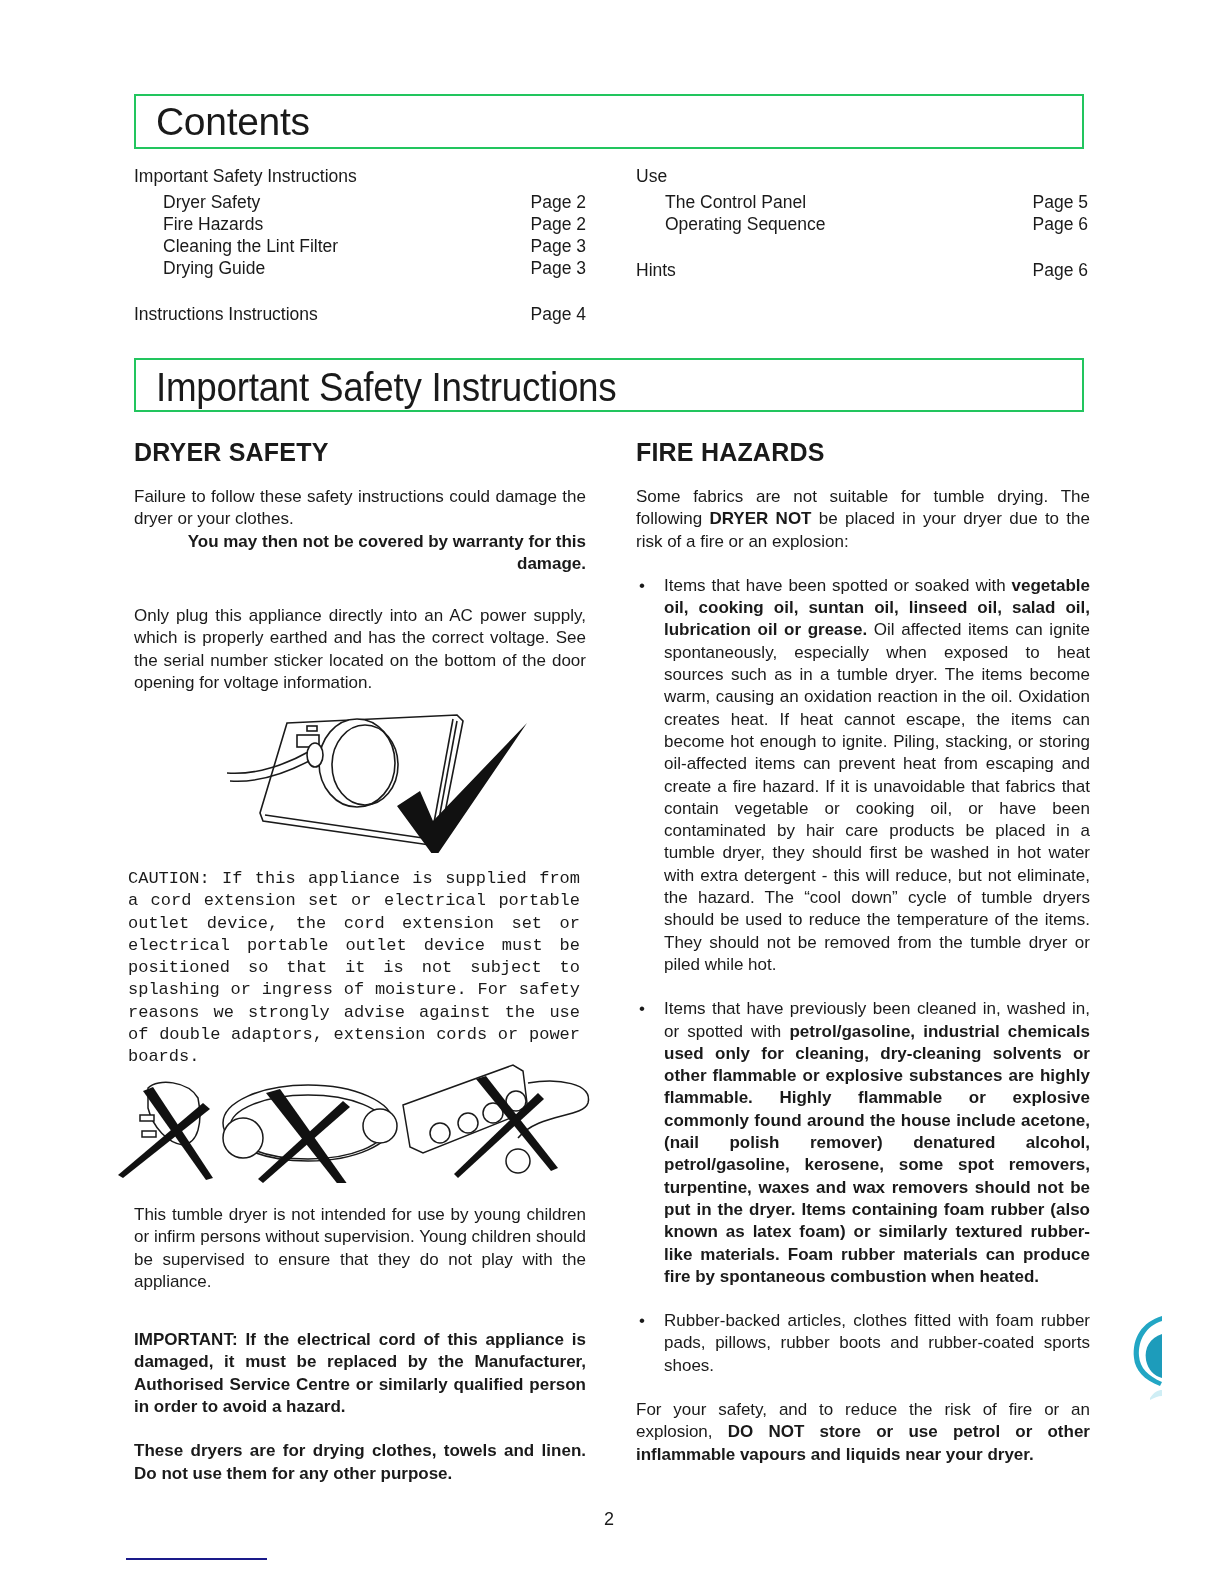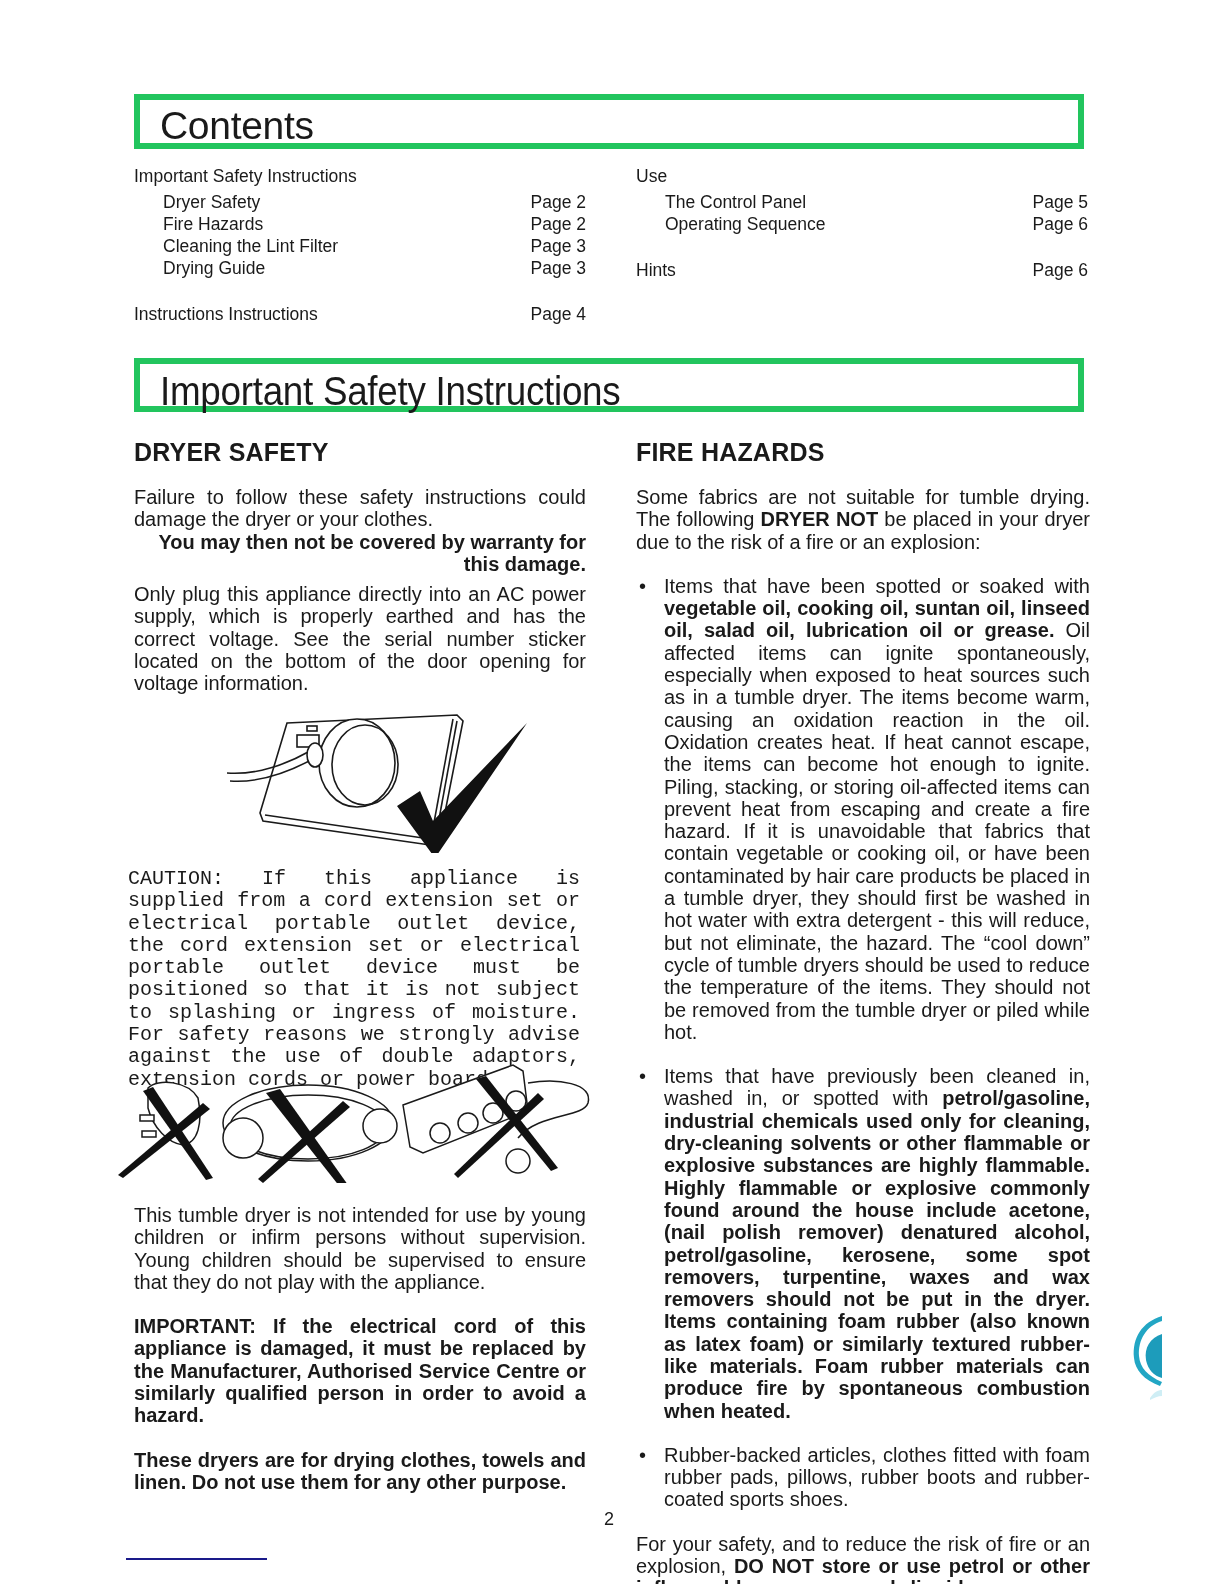--- a/index.html
+++ b/index.html
@@ -1,39 +1,39 @@
 <!DOCTYPE html>
 <html><head>
 <meta charset="utf-8">
 <style>
   html, body { margin: 0; padding: 0; background: #ffffff; }
   body { width: 1224px; height: 1584px; position: relative; overflow: hidden;
          font-family: "Liberation Sans", "DejaVu Sans", sans-serif; color: #1a1a1a; }
 
-  .boxhead { position: absolute; left: 134px; width: 950px; border: 6px solid #22c55e;
+  .boxhead { position: absolute; left: 134px; width: 950px; border: 2px solid #22c55e;
              box-sizing: border-box; }
   .boxhead span { position: absolute; left: 20px; font-size: 39px; letter-spacing: -0.3px; color:#1a1a1a; }
   #contents-box { top: 94px; height: 55px; }
   #contents-box span { top: 4px; }
   #safety-box { top: 358px; height: 54px; }
   #safety-box span { top: 5px; font-size: 40px; transform: scaleX(0.92); transform-origin: left center; }
 
   .toc { position: absolute; font-size: 17.5px; line-height: 22px; }
   .toc .row { position: relative; height: 22px; white-space: nowrap; }
   .toc .row.ind { padding-left: 29px; }
   .toc .pg { position: absolute; right: 0; top: 0; }
   #toc-left { left: 134px; top: 165px; width: 452px; }
   #toc-right { left: 636px; top: 165px; width: 452px; }
   .gap8 { margin-top: 24px; }
 
   .h2 { position: absolute; font-weight: bold; font-size: 25px; letter-spacing: 0.2px; }
   #h-dryer { left: 134px; top: 438px; }
   #h-fire { left: 636px; top: 438px; }
 
-  .col { position: absolute; font-size: 20px; line-height: 22.3px; text-align: justify; }
+  .col { position: absolute; font-size: 17px; line-height: 22.3px; text-align: justify; }
   .col p { margin: 0; }
   #col-left { left: 134px; top: 486px; width: 452px; }
   #col-right { left: 636px; top: 486px; width: 454px; }
   .b { font-weight: bold; }
 
   .bullet { position: relative; padding-left: 28px; }
   .bullet .dot { position: absolute; left: 3px; top: 0; }
 
   .fig { position: absolute; }
   #fig-ok { left: 225px; top: 703px; width: 310px; height: 150px; }
@@ -70,21 +70,21 @@
 <div id="safety-box" class="boxhead">
   <span>Important Safety Instructions</span>
 </div>
 
 <div id="h-dryer" class="h2">DRYER SAFETY</div>
 <div id="h-fire" class="h2">FIRE HAZARDS</div>
 
 <div id="col-left" class="col">
   <p>Failure to follow these safety instructions could damage the dryer or your clothes.</p>
   <p class="b" style="text-align:right">You may then not be covered by warranty for this damage.</p>
-  <p style="margin-top:8px">Only plug this appliance directly into an AC power supply, which is properly earthed and has the correct voltage. See the serial number sticker located on the bottom of the door opening for voltage information.</p>
+  <p style="margin-top:30px">Only plug this appliance directly into an AC power supply, which is properly earthed and has the correct voltage. See the serial number sticker located on the bottom of the door opening for voltage information.</p>
 </div>
 
 <svg id="fig-ok" class="fig" viewBox="0 0 310 150">
   <g fill="none" stroke="#1a1a1a" stroke-width="1.6">
     <path d="M62 20 L232 12 L238 18 L214 140 L205 142 L38 118 L35 110 Z" fill="#fff"></path>
     <path d="M228 16 L206 136"></path>
       <path d="M232 18 L210 138"></path>
     <path d="M40 112 L205 136"></path>
     <rect x="82" y="23" width="10" height="5"></rect>
     <rect x="72" y="32" width="22" height="12"></rect>
@@ -126,21 +126,21 @@
       <path d="M85 60 L92 66 L5 135 L0 132 Z"></path>
     <path d="M148 50 L162 46 L230 142 L222 144 Z"></path>
       <path d="M225 58 L232 64 L145 140 L140 136 Z"></path>
     <path d="M358 36 L368 33 L440 125 L433 128 Z"></path>
       <path d="M420 50 L426 56 L340 135 L336 131 Z"></path>
   </g>
 </svg>
 
 <div class="col" style="left:134px; top:1204px; width:452px;">
   <p>This tumble dryer is not intended for use by young children or infirm persons without supervision. Young children should be supervised to ensure that they do not play with the appliance.</p>
-  <p class="b" style="margin-top:22px">IMPORTANT: If the electrical cord of this appliance is damaged, it must be replaced by the Manufacturer, Authorised Service Centre or similarly qualified person in order to avoid a hazard.</p>
+  <p class="b" style="margin-top:36px">IMPORTANT: If the electrical cord of this appliance is damaged, it must be replaced by the Manufacturer, Authorised Service Centre or similarly qualified person in order to avoid a hazard.</p>
   <p class="b" style="margin-top:22px">These dryers are for drying clothes, towels and linen. Do not use them for any other purpose.</p>
 </div>
 
 <div id="col-right" class="col">
   <p><span>Some fabrics are not suitable for tumble drying. The following </span><span class="b">DRYER NOT</span><span> be placed in your dryer due to the risk of a fire or an explosion:</span></p>
 
   <div class="bullet" style="margin-top:22px">
     <span class="dot">•</span>
     <p><span>Items that have been spotted or soaked with </span><span class="b">vegetable oil, cooking oil, suntan oil, linseed oil, salad oil, lubrication oil or grease.</span><span> Oil affected items can ignite spontaneously, especially when exposed to heat sources such as in a tumble dryer. The items become warm, causing an oxidation reaction in the oil. Oxidation creates heat. If heat cannot escape, the items can become hot enough to ignite. Piling, stacking, or storing oil-affected items can prevent heat from escaping and create a fire hazard. If it is unavoidable that fabrics that contain vegetable or cooking oil, or have been contaminated by hair care products be placed in a tumble dryer, they should first be washed in hot water with extra detergent - this will reduce, but not eliminate, the hazard. The “cool down” cycle of tumble dryers should be used to reduce the temperature of the items. They should not be removed from the tumble dryer or piled while hot.</span></p>
   </div>

